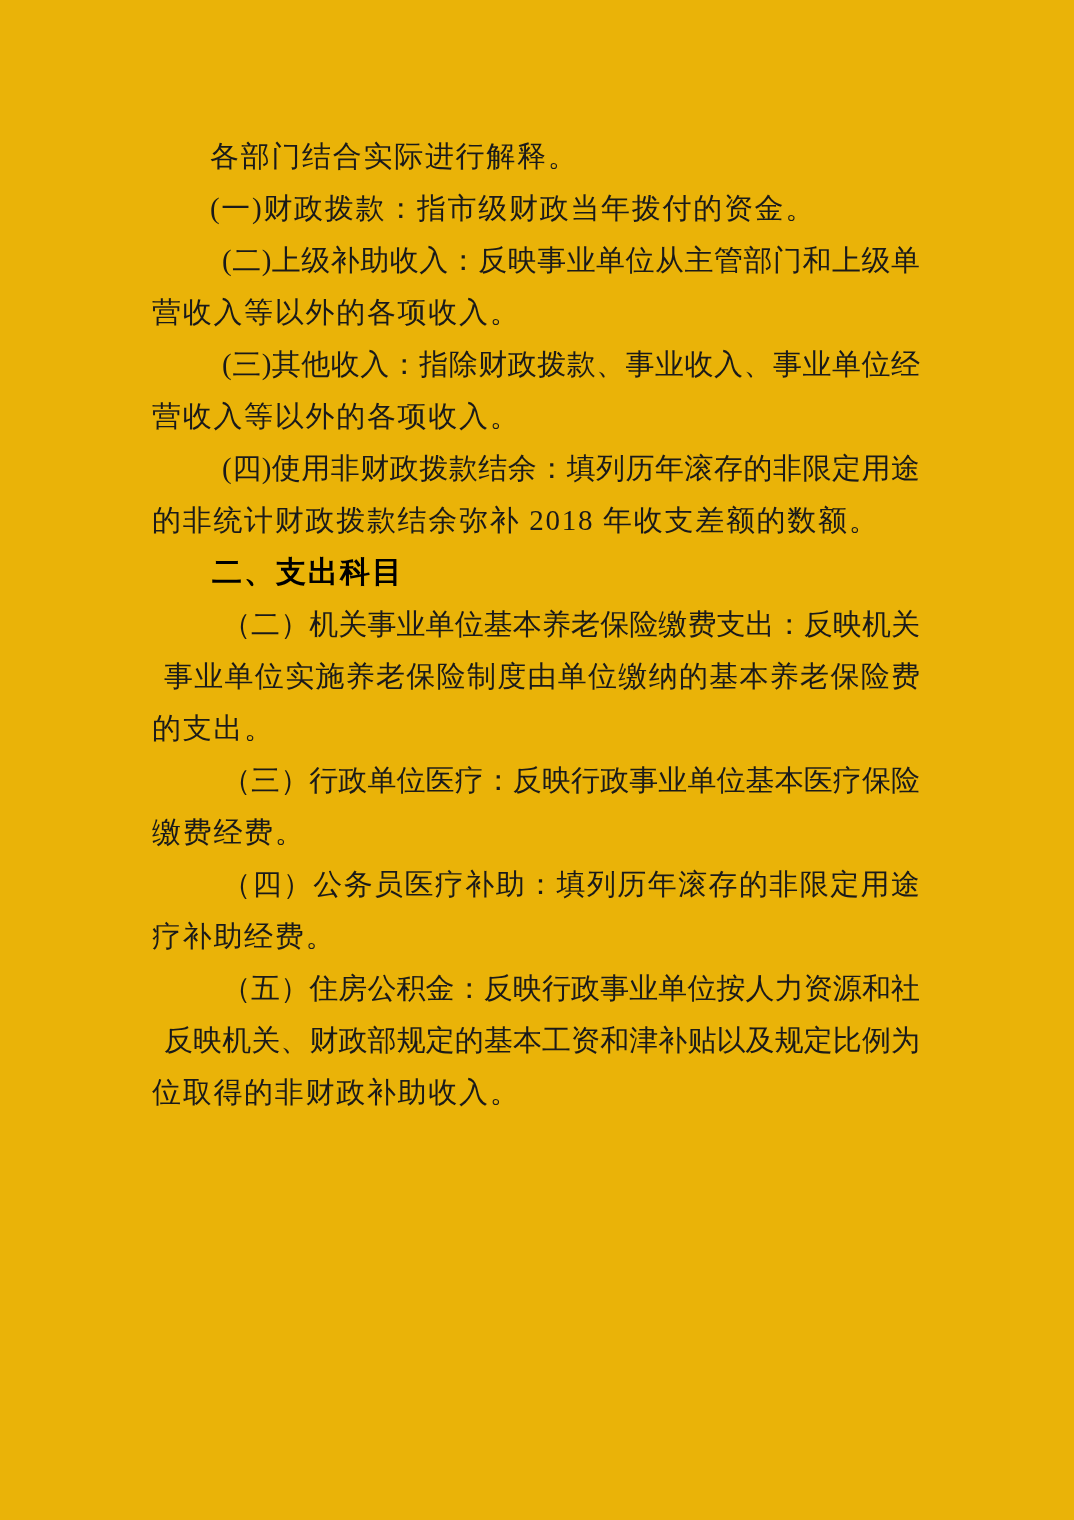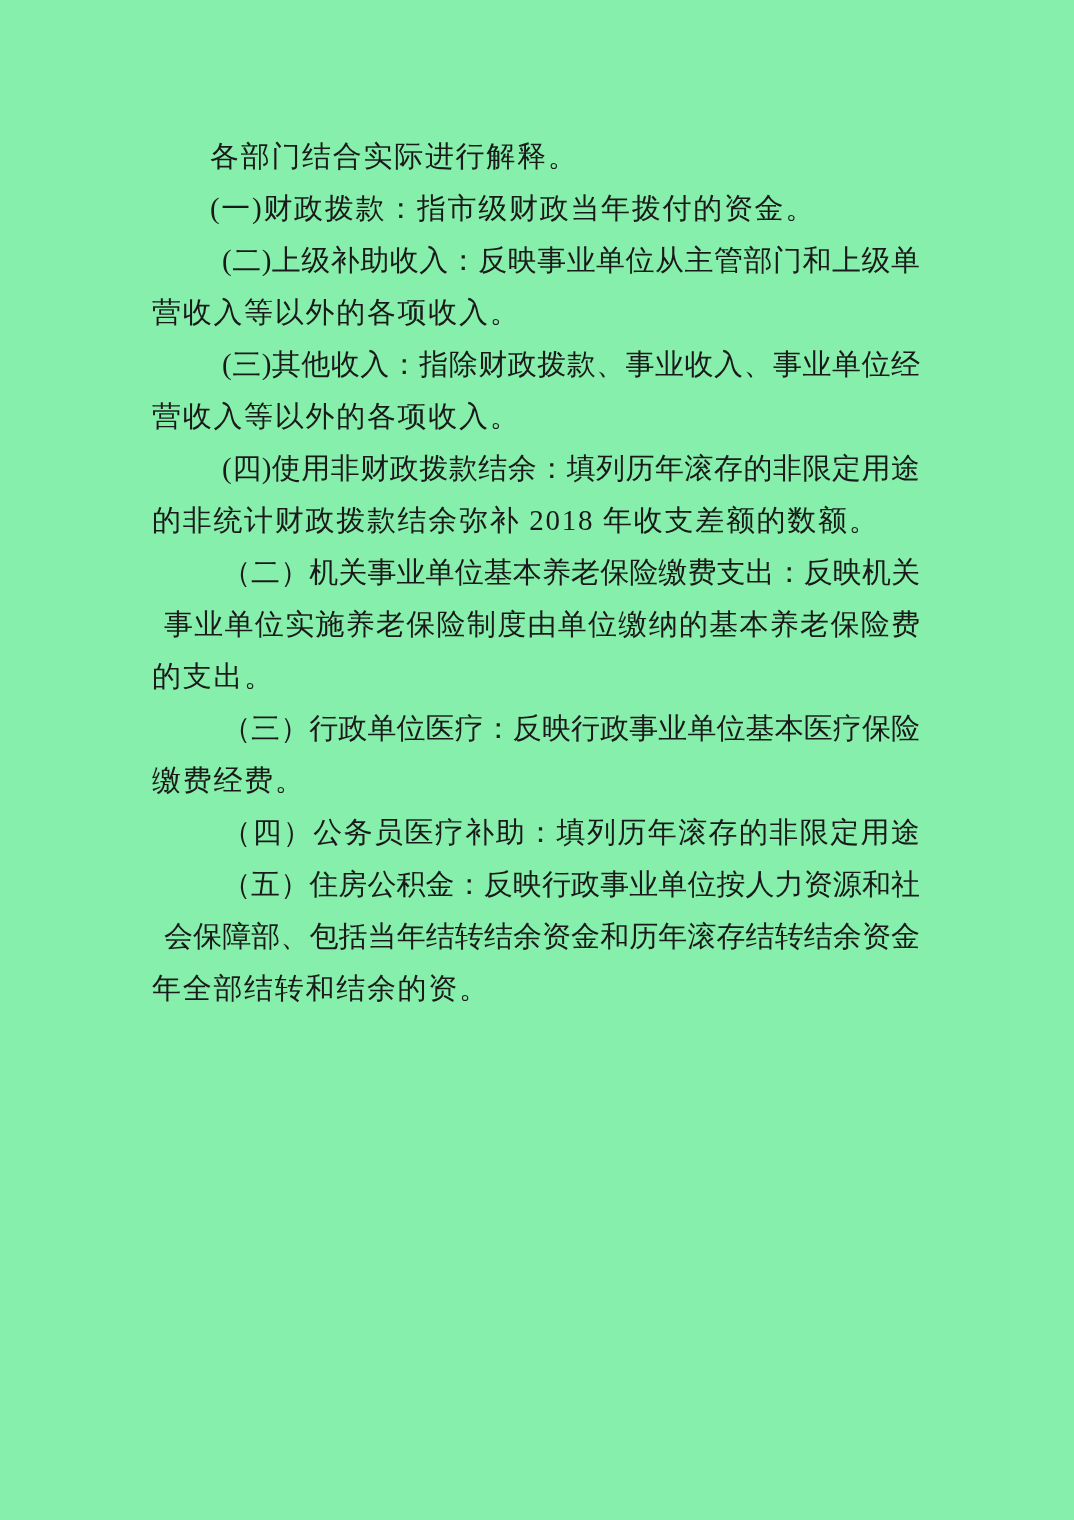--- a/index.html
+++ b/index.html
@@ -9,21 +9,21 @@
   }
   body {
     width: 1074px;
     height: 1520px;
     overflow: hidden;
   }
   .page {
     position: relative;
     width: 1074px;
     height: 1520px;
-    background: #86efac;
+    background: #eab308;
     box-sizing: border-box;
     padding: 130px 154px 0 152px;
   }
   .doc-body {
     width: 768px;
   }
   .line {
     font-family: "Liberation Serif", "DejaVu Serif", serif;
     font-size: 29px;
     line-height: 52px;
@@ -73,37 +73,41 @@
       <div class="line first fill">(三)其他收入：指除财政拨款、事业收入、事业单位经</div>
       <div class="line">营收入等以外的各项收入。</div>
     </div>
 
     <div>
       <div class="line first fill">(四)使用非财政拨款结余：填列历年滚存的非限定用途</div>
       <div class="line">的非统计财政拨款结余弥补 2018 年收支差额的数额。</div>
     </div>
 
 
+    <div>
+      <div class="line first heading">二、支出科目</div>
+    </div>
 
 
     <div>
       <div class="line first fill">（二）机关事业单位基本养老保险缴费支出：反映机关</div>
       <div class="line fill">事业单位实施养老保险制度由单位缴纳的基本养老保险费</div>
       <div class="line">的支出。</div>
     </div>
 
     <div>
       <div class="line first fill">（三）行政单位医疗：反映行政事业单位基本医疗保险</div>
       <div class="line">缴费经费。</div>
     </div>
 
     <div>
       <div class="line first fill">（四）公务员医疗补助：填列历年滚存的非限定用途</div>
+      <div class="line">疗补助经费。</div>
     </div>
 
     <div>
       <div class="line first fill">（五）住房公积金：反映行政事业单位按人力资源和社</div>
-      <div class="line fill">会保障部、包括当年结转结余资金和历年滚存结转结余资金</div>
-      <div class="line">年全部结转和结余的资。</div>
+      <div class="line fill">反映机关、财政部规定的基本工资和津补贴以及规定比例为</div>
+      <div class="line">位取得的非财政补助收入。</div>
     </div>
 
   </div>
 </div>
 
 </body></html>

